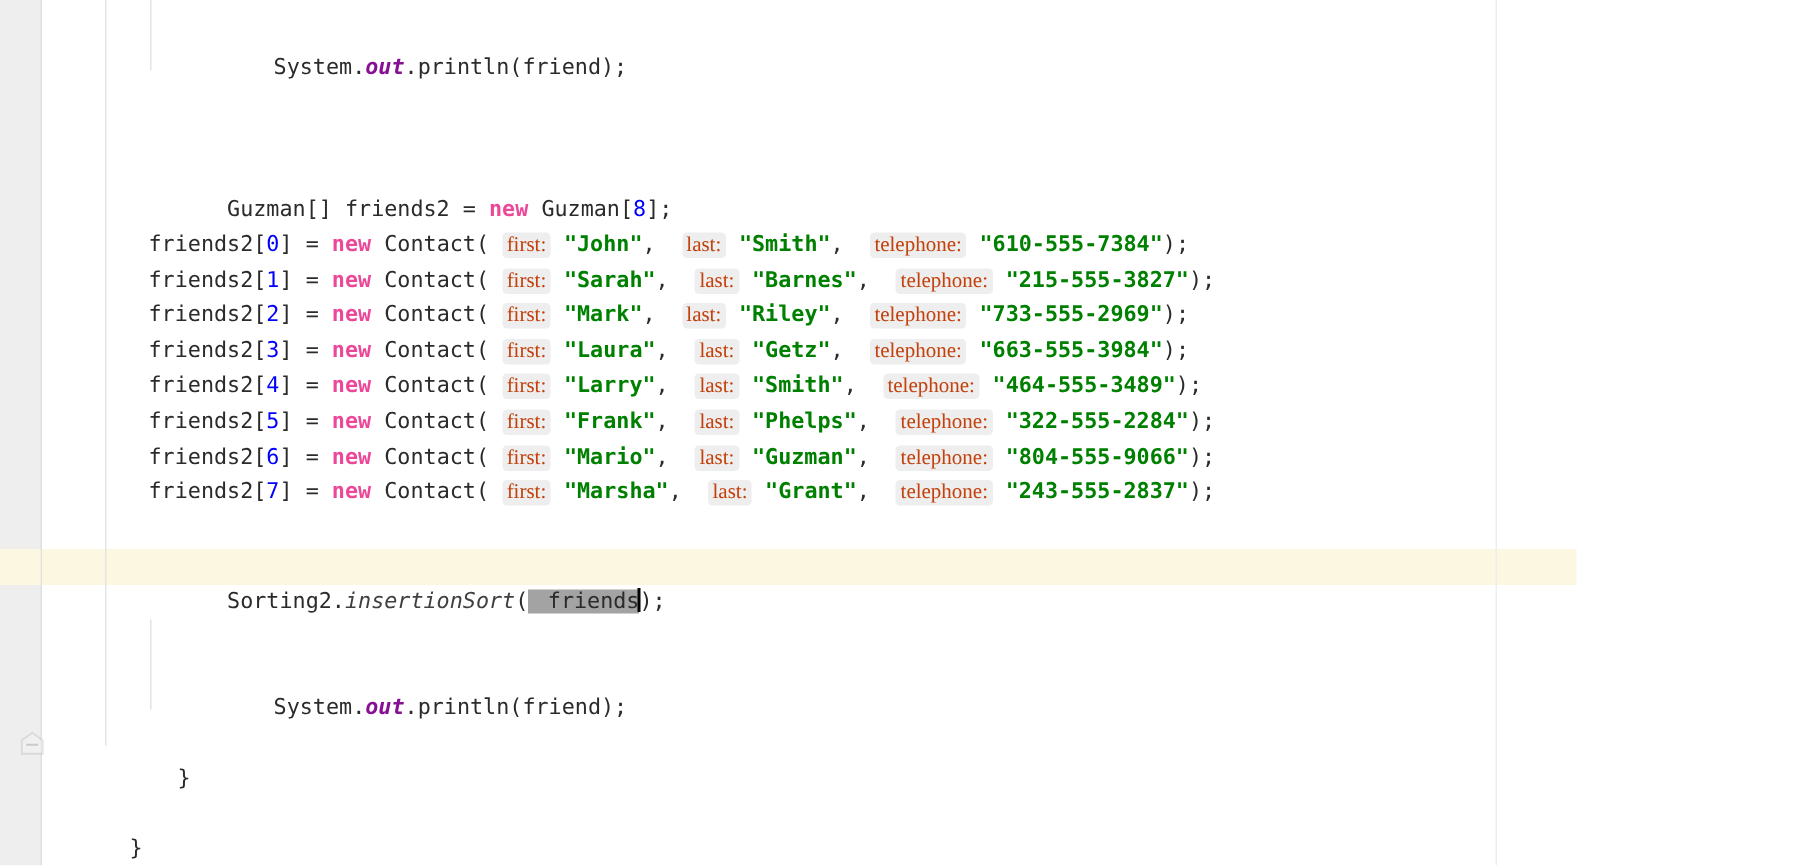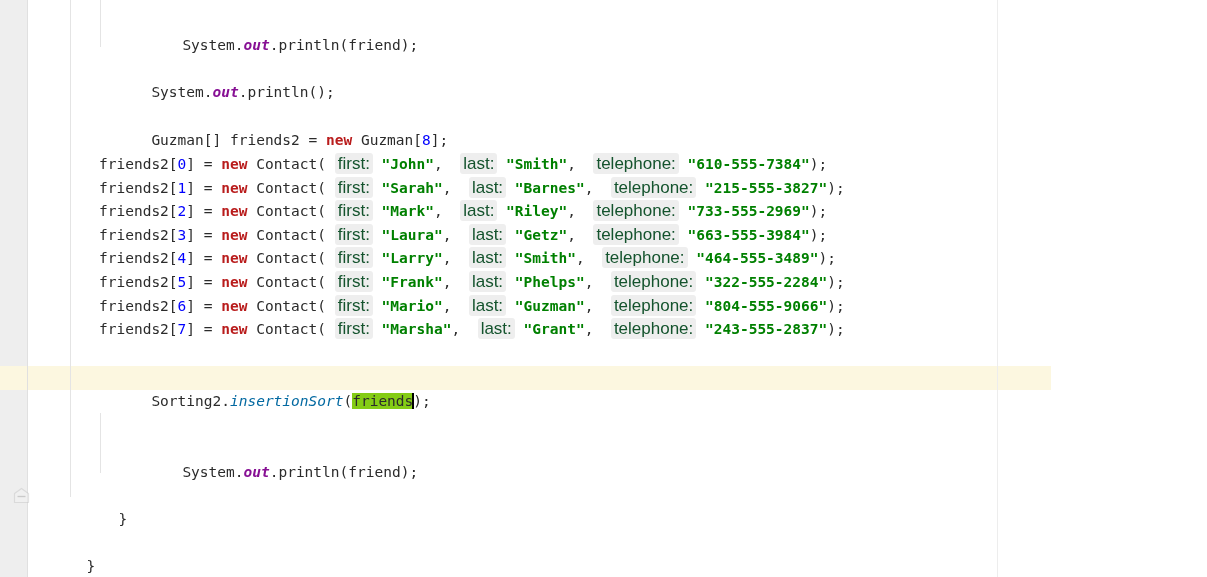--- a/index.html
+++ b/index.html
@@ -40,32 +40,32 @@
   .code{
     position:absolute;left:0;top:0;width:1207px;height:577px;
     z-index:2;white-space:pre;
   }
   .line{
     position:absolute;left:0;height:23.6px;white-space:pre;
     font-family:"DejaVu Sans Mono","Liberation Mono",monospace;
     font-size:14.5px;line-height:23.6px;color:#2b2b2b;
   }
   
-  .kw   {color:#b91c1c;font-weight:bold;text-align:center;}
+  .kw   {color:#ec4899;font-weight:bold;text-align:center;}
   .str  {color:#008000;font-weight:bold;}
   .num  {color:#0000ff;}
   .fld  {color:#871094;font-weight:bold;font-style:italic;}
-  .mth  {color:#0369a1;font-style:italic;}
+  .mth  {color:#404040;font-style:italic;}
   .pln  {color:#2b2b2b;}
   .hint {
-    color:#14532d;background:#eeeeee;border-radius:3px;
-    padding:1px 3px;font-size:17px;
-    font-family:Liberation Sans, sans-serif;
+    color:#c2410c;background:#eeeeee;border-radius:3px;
+    padding:1px 3px;font-size:14px;
+    font-family:Liberation Serif, serif;
   }
-  .sel  {background:#84cc16;}
+  .sel  {background:#a3a3a3;padding-left:13px;}
   .caret{
     display:inline-block;width:2px;height:16px;background:#000000;
     vertical-align:-3px;margin:0 -1px;
   }
   .clipped{overflow:hidden;}
 </style>
 </head>
 <body>
 
 <div id="editor">
@@ -90,23 +90,20 @@
 
     
     <div class="line clipped" style="top:-12px;left:99px;">
       
     </div>
 
     <div class="line" style="top:10px;left:130px;">
       <span class="pln">System.</span><span class="fld">out</span><span class="pln">.println(friend);</span>
     </div>
 
-    <div class="line" style="top:57px;left:99px;">
-      <span class="pln">System.</span><span class="fld">out</span><span class="pln">.println();</span>
-    </div>
 
     <div class="line" style="top:105px;left:99px;">
       <span class="pln">Guzman[] friends2 = </span><span class="kw">new</span><span class="pln"> Guzman[</span><span class="num">8</span><span class="pln">];</span>
     </div>
 
     
     <div id="contact-lines"><div class="line" style="top: 152px; left: 99px;"><span class="pln">friends2[</span><span class="num">0</span><span class="pln">] = </span><span class="kw">new</span><span class="pln"> Contact(</span><span class="pln"> </span><span class="hint">first:</span><span class="pln"> </span><span class="str">"John"</span><span class="pln">,  </span><span class="hint">last:</span><span class="pln"> </span><span class="str">"Smith"</span><span class="pln">,  </span><span class="hint">telephone:</span><span class="pln"> </span><span class="str">"610-555-7384"</span><span class="pln">);</span></div><div class="line" style="top: 175.6px; left: 99px;"><span class="pln">friends2[</span><span class="num">1</span><span class="pln">] = </span><span class="kw">new</span><span class="pln"> Contact(</span><span class="pln"> </span><span class="hint">first:</span><span class="pln"> </span><span class="str">"Sarah"</span><span class="pln">,  </span><span class="hint">last:</span><span class="pln"> </span><span class="str">"Barnes"</span><span class="pln">,  </span><span class="hint">telephone:</span><span class="pln"> </span><span class="str">"215-555-3827"</span><span class="pln">);</span></div><div class="line" style="top: 199.2px; left: 99px;"><span class="pln">friends2[</span><span class="num">2</span><span class="pln">] = </span><span class="kw">new</span><span class="pln"> Contact(</span><span class="pln"> </span><span class="hint">first:</span><span class="pln"> </span><span class="str">"Mark"</span><span class="pln">,  </span><span class="hint">last:</span><span class="pln"> </span><span class="str">"Riley"</span><span class="pln">,  </span><span class="hint">telephone:</span><span class="pln"> </span><span class="str">"733-555-2969"</span><span class="pln">);</span></div><div class="line" style="top: 222.8px; left: 99px;"><span class="pln">friends2[</span><span class="num">3</span><span class="pln">] = </span><span class="kw">new</span><span class="pln"> Contact(</span><span class="pln"> </span><span class="hint">first:</span><span class="pln"> </span><span class="str">"Laura"</span><span class="pln">,  </span><span class="hint">last:</span><span class="pln"> </span><span class="str">"Getz"</span><span class="pln">,  </span><span class="hint">telephone:</span><span class="pln"> </span><span class="str">"663-555-3984"</span><span class="pln">);</span></div><div class="line" style="top: 246.4px; left: 99px;"><span class="pln">friends2[</span><span class="num">4</span><span class="pln">] = </span><span class="kw">new</span><span class="pln"> Contact(</span><span class="pln"> </span><span class="hint">first:</span><span class="pln"> </span><span class="str">"Larry"</span><span class="pln">,  </span><span class="hint">last:</span><span class="pln"> </span><span class="str">"Smith"</span><span class="pln">,  </span><span class="hint">telephone:</span><span class="pln"> </span><span class="str">"464-555-3489"</span><span class="pln">);</span></div><div class="line" style="top: 270px; left: 99px;"><span class="pln">friends2[</span><span class="num">5</span><span class="pln">] = </span><span class="kw">new</span><span class="pln"> Contact(</span><span class="pln"> </span><span class="hint">first:</span><span class="pln"> </span><span class="str">"Frank"</span><span class="pln">,  </span><span class="hint">last:</span><span class="pln"> </span><span class="str">"Phelps"</span><span class="pln">,  </span><span class="hint">telephone:</span><span class="pln"> </span><span class="str">"322-555-2284"</span><span class="pln">);</span></div><div class="line" style="top: 293.6px; left: 99px;"><span class="pln">friends2[</span><span class="num">6</span><span class="pln">] = </span><span class="kw">new</span><span class="pln"> Contact(</span><span class="pln"> </span><span class="hint">first:</span><span class="pln"> </span><span class="str">"Mario"</span><span class="pln">,  </span><span class="hint">last:</span><span class="pln"> </span><span class="str">"Guzman"</span><span class="pln">,  </span><span class="hint">telephone:</span><span class="pln"> </span><span class="str">"804-555-9066"</span><span class="pln">);</span></div><div class="line" style="top: 317.2px; left: 99px;"><span class="pln">friends2[</span><span class="num">7</span><span class="pln">] = </span><span class="kw">new</span><span class="pln"> Contact(</span><span class="pln"> </span><span class="hint">first:</span><span class="pln"> </span><span class="str">"Marsha"</span><span class="pln">,  </span><span class="hint">last:</span><span class="pln"> </span><span class="str">"Grant"</span><span class="pln">,  </span><span class="hint">telephone:</span><span class="pln"> </span><span class="str">"243-555-2837"</span><span class="pln">);</span></div></div>
 
     <div class="line" style="top:366px;left:99px;">
       <span class="pln">Sorting2.</span><span class="mth">insertionSort</span><span class="pln">(</span><span class="pln sel">friends</span><span class="caret"></span><span class="pln">)</span><span class="pln">;</span>

